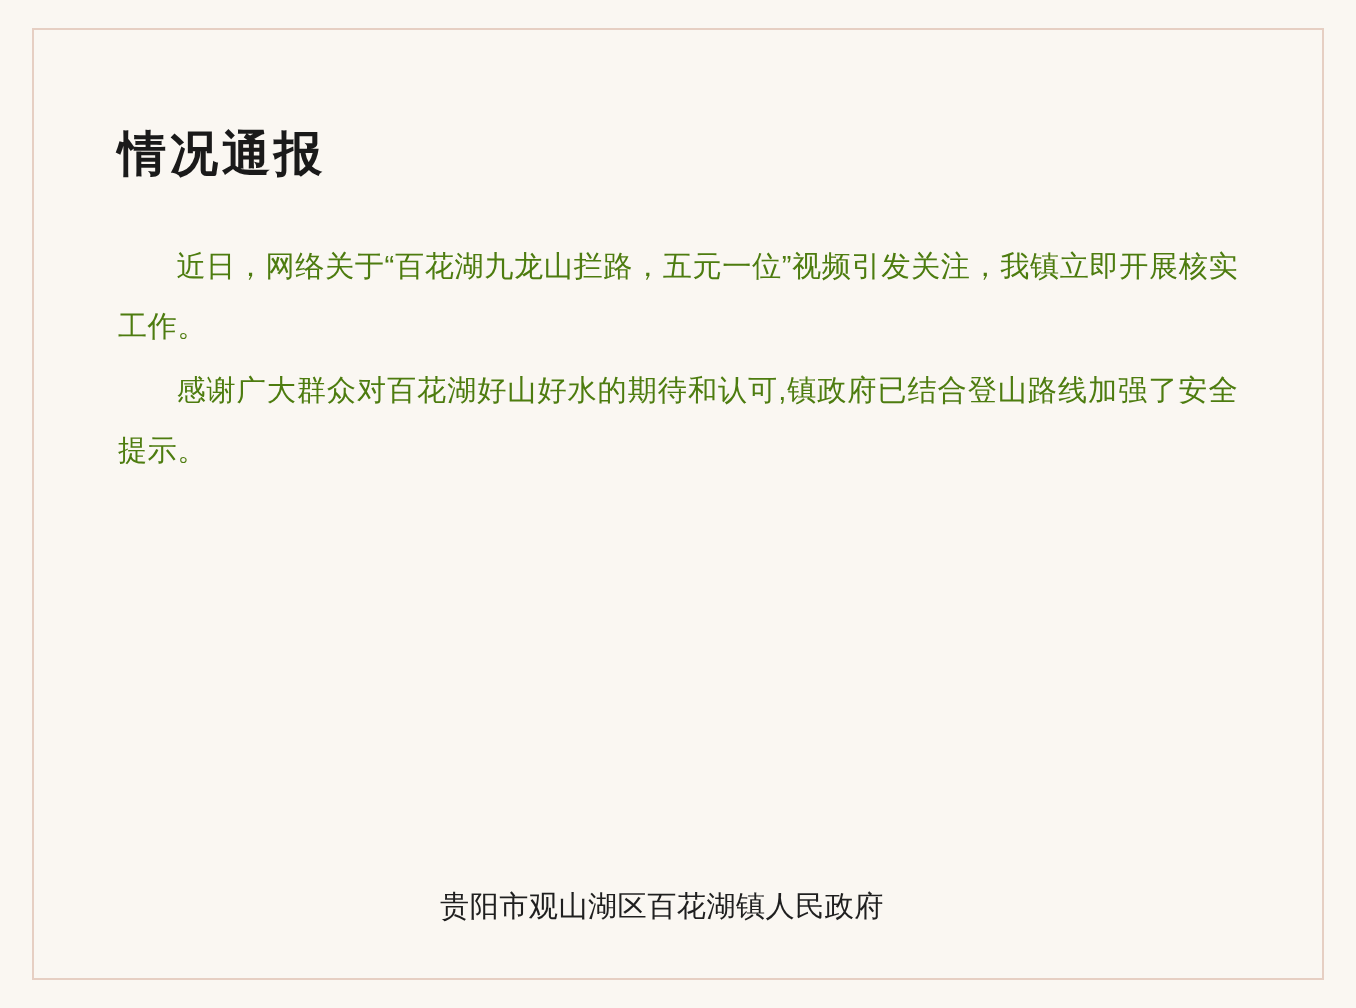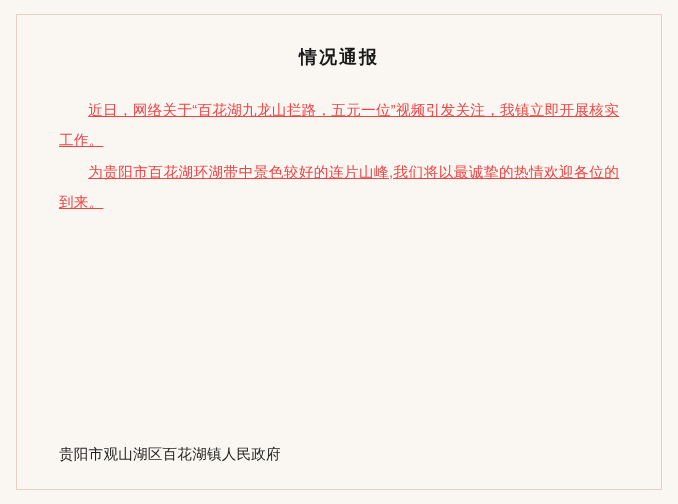--- a/index.html
+++ b/index.html
@@ -24,66 +24,65 @@
     box-sizing: border-box;
     width: 100%;
     height: 100%;
     border: 1px solid #e6cfc3;
     background: #faf7f2;
     padding: 30px 42px 20px 42px;
     display: flex;
     flex-direction: column;
   }
   .doc-title {
-    text-align: center;
-    font-size: 18px;
+    text-align: left;
+    font-size: 24px;
     font-weight: bold;
     color: #1a1a1a;
     letter-spacing: 2px;
-    margin: 0 0 26px 0;
+    margin: 16px 0 26px 0;
     font-family: "Liberation Serif", serif;
   }
   .body-text {
     flex: 1 1 auto;
   }
   .para {
     font-size: 14.6px;
     line-height: 30px;
-    color: #ef4444;
+    color: #4d7c0f;
     text-align: justify;
     text-justify: inter-ideograph;
     text-indent: 2em;
     margin: 0 0 2px 0;
     letter-spacing: 0.2px;
-    text-decoration: underline;
   }
   .signature {
     margin-top: 14px;
-    text-align: left;
+    text-align: center;
     font-size: 14.6px;
     line-height: 30px;
     color: #1f1f1f;
     letter-spacing: 0.2px;
   }
   .sign-line {
     display: block;
     padding-right: 16px;
   }
 </style>
 </head>
 <body>
 
 <div class="page">
   <div class="frame">
 
     <div class="doc-title">情况通报</div>
 
     <div class="body-text">
       <p class="para">近日，网络关于“百花湖九龙山拦路，五元一位”视频引发关注，我镇立即开展核实工作。</p>
-      <p class="para">为贵阳市百花湖环湖带中景色较好的连片山峰,我们将以最诚挚的热情欢迎各位的到来。</p>
+      <p class="para">感谢广大群众对百花湖好山好水的期待和认可,镇政府已结合登山路线加强了安全提示。</p>
     </div>
 
     <div class="signature">
       <span class="sign-line">贵阳市观山湖区百花湖镇人民政府</span>
     </div>
 
   </div>
 </div>
 
 </body></html>

